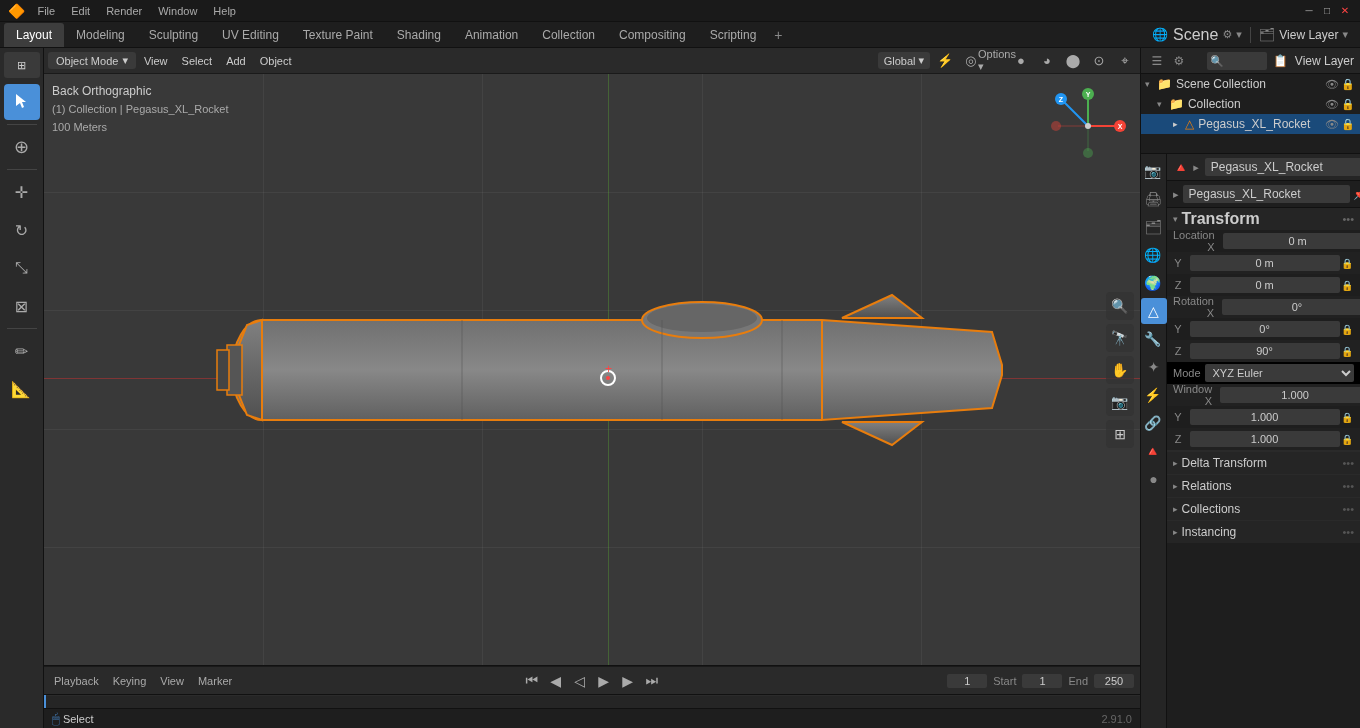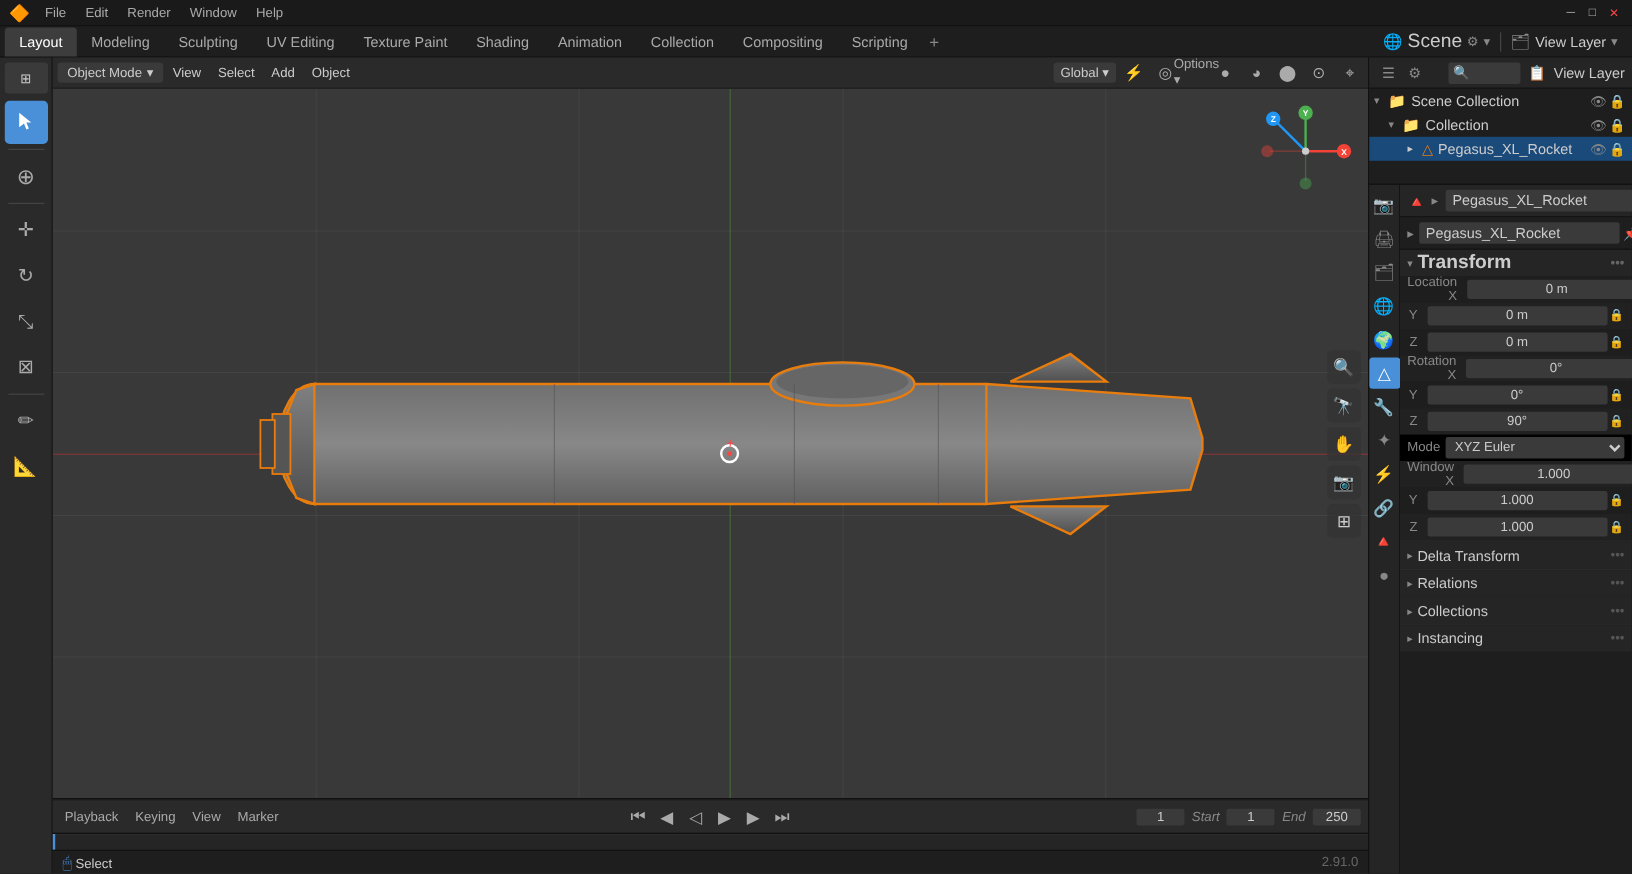--- a/index.html
+++ b/index.html
@@ -214,21 +214,21 @@
     .tl-field {
       background: #3a3a3a;
       border: none;
       color: #ccc;
       padding: 1px 4px;
       font-size: 11px;
       width: 40px;
       text-align: center;
       border-radius: 2px;
     }
-    .tl-label { color: #888; font-size: 11px; font-style: italic; }
+    .tl-label { color: #888; font-size: 11px; }
 
     
     #statusbar {
       height: 20px;
       background: #1e1e1e;
       display: flex;
       align-items: center;
       padding: 0 8px;
       gap: 24px;
       border-top: 1px solid #111;
@@ -602,20 +602,25 @@
       <div class="grid-line-h" style="top:80%;"></div>
       <div class="grid-line-v" style="left:20%;"></div>
       <div class="grid-line-v" style="left:40%;"></div>
       <div class="grid-line-v" style="left:60%;"></div>
       <div class="grid-line-v" style="left:80%;"></div>
 
       <div class="axis-line-h" style="top:51.5%;"></div>
 
       <div class="axis-line-v" style="left:51.5%;"></div>
 
+      <div id="vp-info">
+        <div style="font-size:12px;color:#ccc;">Back Orthographic</div>
+        <div style="font-size:11px;color:#aaa;">(1) Collection | Pegasus_XL_Rocket</div>
+        <div style="font-size:11px;color:#aaa;">100 Meters</div>
+      </div>
 
       <svg id="rocket-svg" width="860" height="160" viewBox="0 0 860 160" style="position:absolute;top:50%;left:50%;transform:translate(-50%,-50%);">
         <defs>
           <linearGradient id="rocketGrad" x1="0%" y1="0%" x2="0%" y2="100%">
             <stop offset="0%" style="stop-color:#707070;stop-opacity:1"></stop>
             <stop offset="50%" style="stop-color:#888;stop-opacity:1"></stop>
             <stop offset="100%" style="stop-color:#606060;stop-opacity:1"></stop>
           </linearGradient>
           <linearGradient id="rocketGrad2" x1="0%" y1="0%" x2="0%" y2="100%">
             <stop offset="0%" style="stop-color:#808080;stop-opacity:1"></stop>

